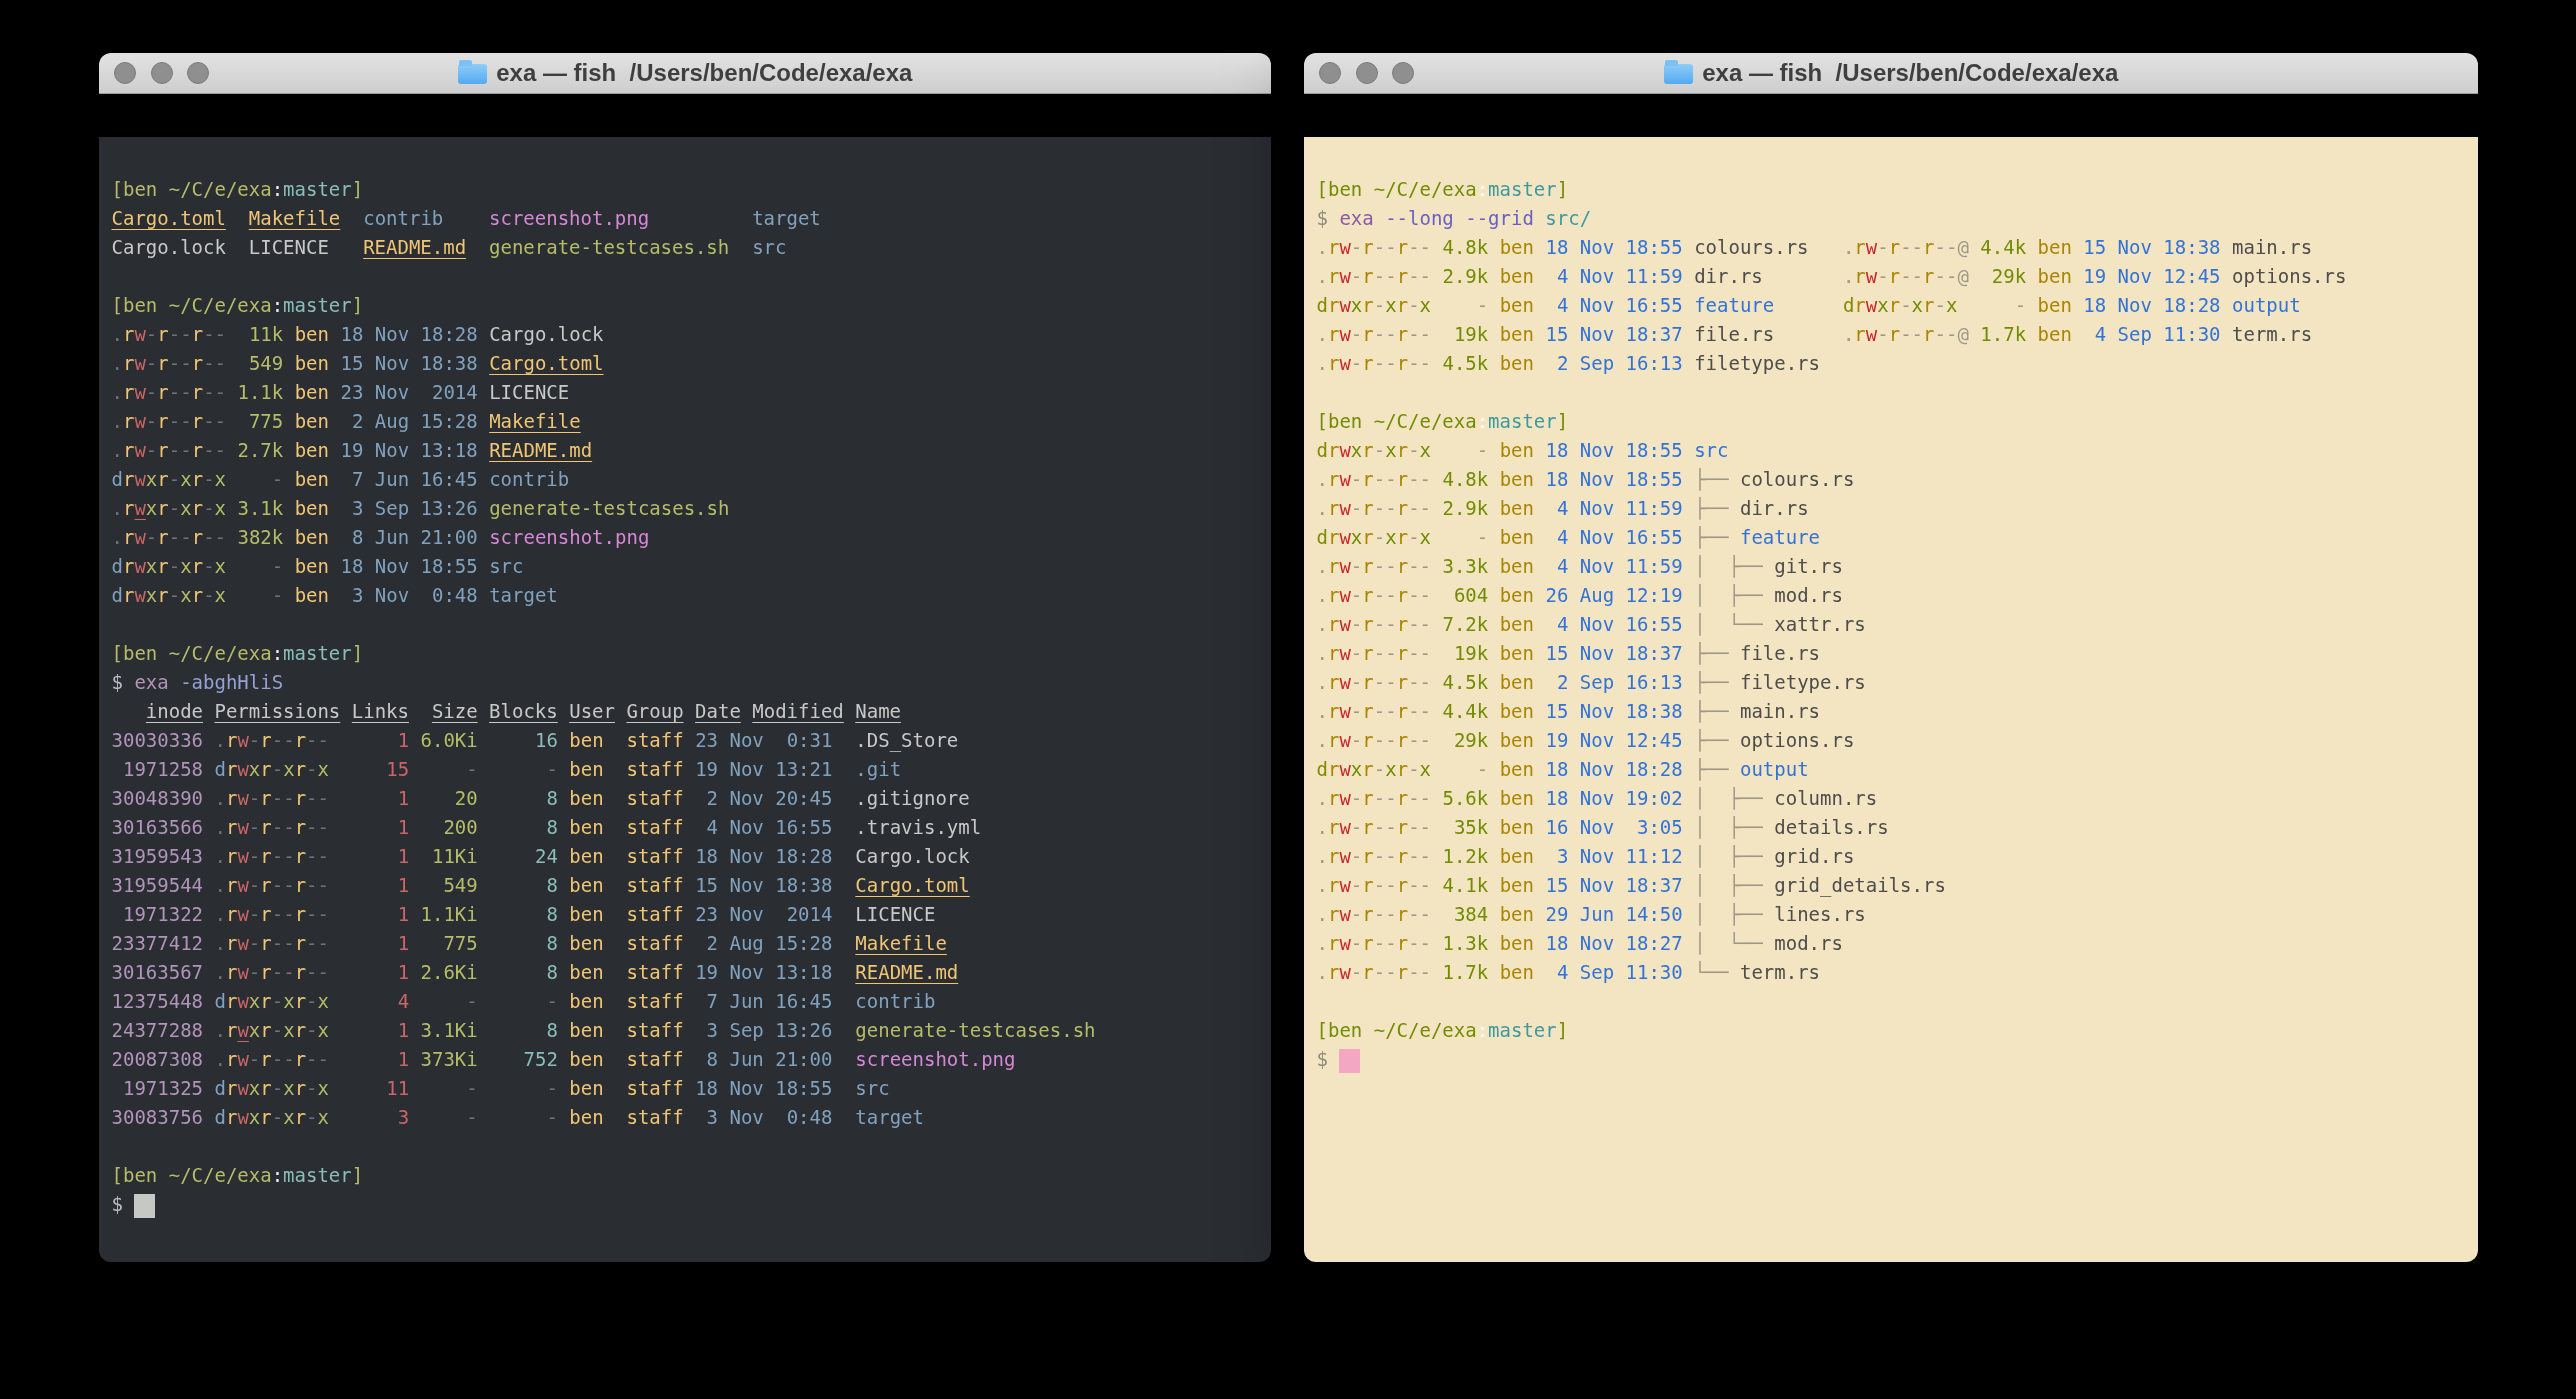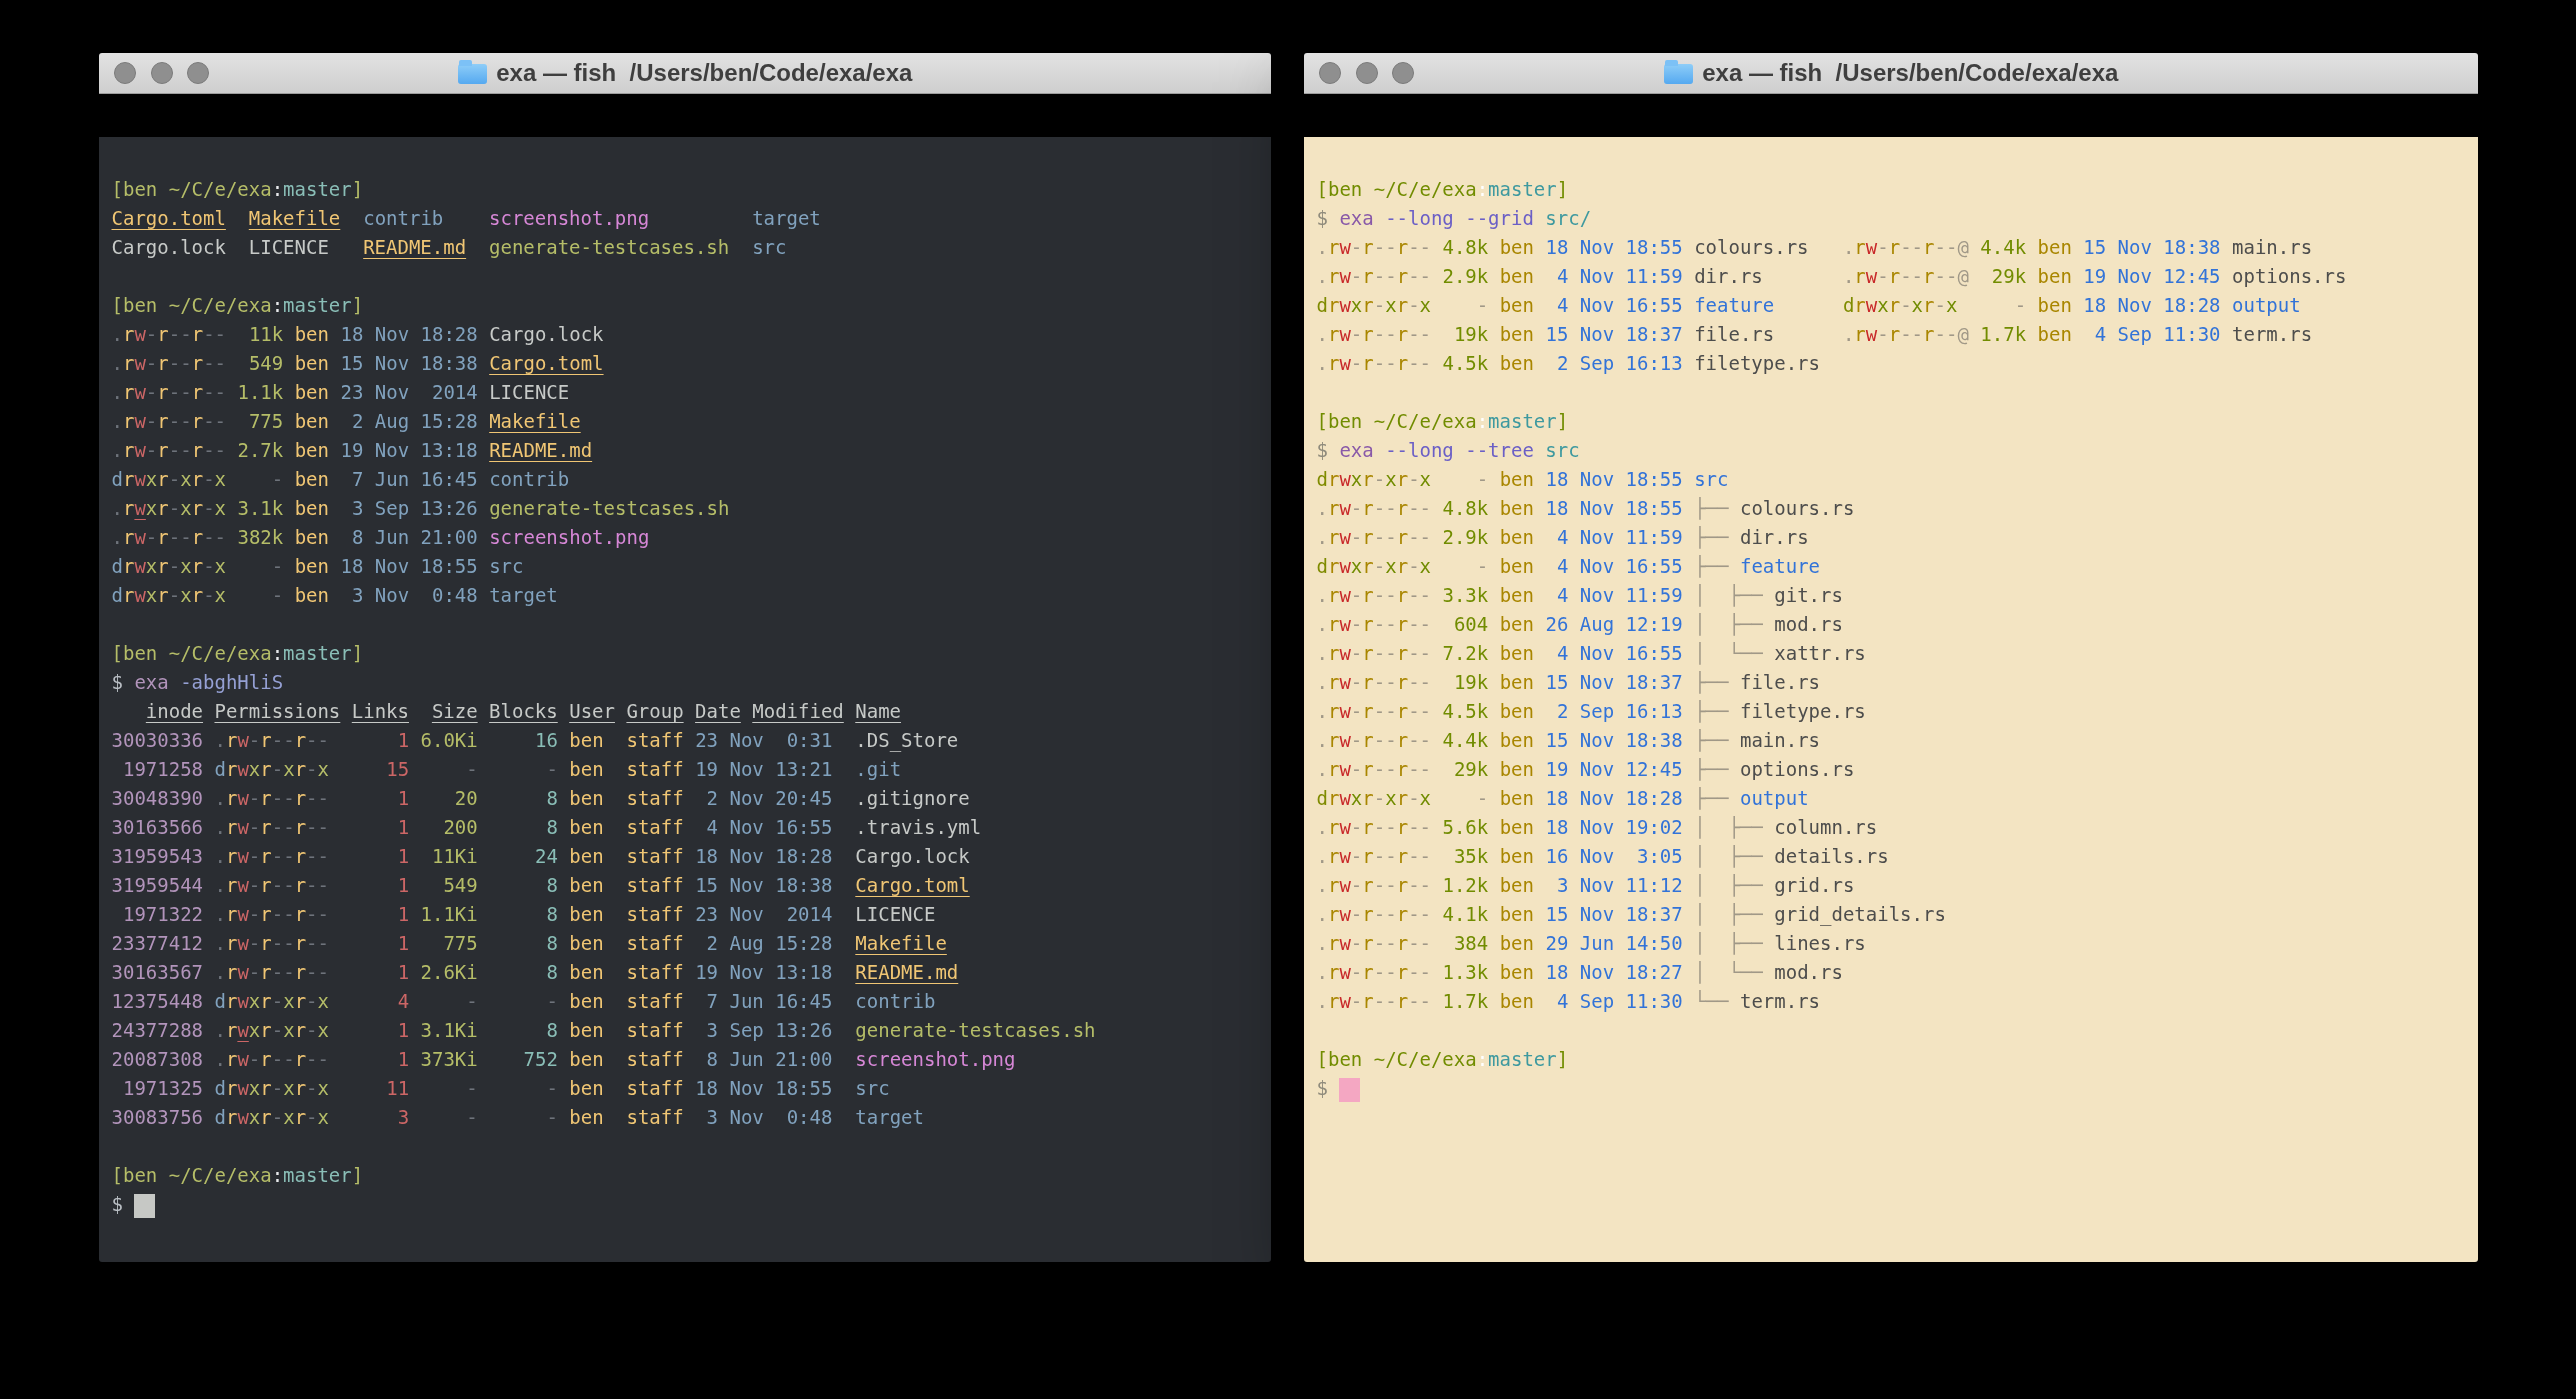--- a/index.html
+++ b/index.html
@@ -1,20 +1,20 @@
 <!DOCTYPE html>
 <html><head>
 <meta charset="utf-8">
 <style>
   html,body{margin:0;padding:0;}
   body{
     width:2576px;height:1400px;background:#000;position:relative;overflow:hidden;
     font-family:"Liberation Sans",sans-serif;
   }
-  .window{position:absolute;border-radius:3px;overflow:hidden;box-shadow:0 29px 77px rgba(0,0,0,.6);}
+  .window{position:absolute;border-radius:12px;overflow:hidden;box-shadow:0 29px 77px rgba(0,0,0,.6);}
   #win-left{left:99px;top:53px;width:1172px;height:1209px;}
   #win-right{left:1304px;top:53px;width:1174px;height:1209px;}
   .titlebar{height:40px;background:linear-gradient(#e2e2e2,#cecece);border-bottom:1px solid #9d9d9d;position:relative;}
   .lights{position:absolute;left:15.3px;top:0;height:100%;display:flex;align-items:center;gap:14.4px;}
   .light{width:22px;height:22px;border-radius:50%;background:#8f8f8f;border:1px solid #7b7b7b;box-sizing:border-box;}
   .titletext{text-align:center;line-height:40px;font-size:24px;font-weight:bold;color:#3f3f3f;white-space:pre;}
   .folder{display:inline-block;width:29px;height:20px;background:linear-gradient(#8ecdf8,#55a9f0);border-radius:2.9px;position:relative;vertical-align:-2.9px;margin-right:9.6px;}
   .folder::before{content:"";position:absolute;top:-3.8px;left:1.9px;width:12.5px;height:5.8px;background:#7cc1f6;border-radius:1.9px 1.9px 0 0;}
   .term{
     position:absolute;left:0;right:0;top:40px;bottom:0;background:var(--bg);
@@ -94,21 +94,20 @@
   <div class="term" style="--bg: #f3e4c2; --fg: #4d4d4c; --grn: #718c00; --ylw: #a98600; --red: #c82829; --blu: #3273d8; --aqu: #3e999f; --pur: #8959a8; --opt: #6b5fc6; --pnk: #d3609d; --dim: #a09887; --gry: #8f8b7c; --wht: #ffffff; --dch: #7f8b00; --cur: #f4a7c2;">
       <div class="line"><span class="c-grn">[ben ~/C/e/exa</span><span class="c-wht">:</span><span class="c-aqu">master</span><span class="c-grn">]</span></div>
       <div class="line"><span class="c-gry">$ </span><span class="c-pur">exa</span><span class="c-opt"> --long --grid</span><span class="c-aqu"> src/</span></div>
       <div class="line"><span class="c-dim">.</span><span class="c-ylw">r</span><span class="c-red">w</span><span class="c-dim">-</span><span class="c-ylw">r</span><span class="c-dim">-</span><span class="c-dim">-</span><span class="c-ylw">r</span><span class="c-dim">-</span><span class="c-dim">-</span><span class="c-grn"> 4.8k</span><span class="c-ylw"> ben</span><span class="c-blu"> 18 Nov 18:55</span><span class="c-fg"> </span><span class="c-fg">colours.rs</span><span class="c-fg">   </span><span class="c-dim">.</span><span class="c-ylw">r</span><span class="c-red">w</span><span class="c-dim">-</span><span class="c-ylw">r</span><span class="c-dim">-</span><span class="c-dim">-</span><span class="c-ylw">r</span><span class="c-dim">-</span><span class="c-dim">-</span><span class="c-dim">@</span><span class="c-grn"> 4.4k</span><span class="c-ylw"> ben</span><span class="c-blu"> 15 Nov 18:38</span><span class="c-fg"> </span><span class="c-fg">main.rs</span></div>
       <div class="line"><span class="c-dim">.</span><span class="c-ylw">r</span><span class="c-red">w</span><span class="c-dim">-</span><span class="c-ylw">r</span><span class="c-dim">-</span><span class="c-dim">-</span><span class="c-ylw">r</span><span class="c-dim">-</span><span class="c-dim">-</span><span class="c-grn"> 2.9k</span><span class="c-ylw"> ben</span><span class="c-blu">  4 Nov 11:59</span><span class="c-fg"> </span><span class="c-fg">dir.rs</span><span class="c-fg">       </span><span class="c-dim">.</span><span class="c-ylw">r</span><span class="c-red">w</span><span class="c-dim">-</span><span class="c-ylw">r</span><span class="c-dim">-</span><span class="c-dim">-</span><span class="c-ylw">r</span><span class="c-dim">-</span><span class="c-dim">-</span><span class="c-dim">@</span><span class="c-grn">  29k</span><span class="c-ylw"> ben</span><span class="c-blu"> 19 Nov 12:45</span><span class="c-fg"> </span><span class="c-fg">options.rs</span></div>
       <div class="line"><span class="c-dch">d</span><span class="c-ylw">r</span><span class="c-red">w</span><span class="c-grn">x</span><span class="c-ylw">r</span><span class="c-dim">-</span><span class="c-grn">x</span><span class="c-ylw">r</span><span class="c-dim">-</span><span class="c-grn">x</span><span class="c-dim">    -</span><span class="c-ylw"> ben</span><span class="c-blu">  4 Nov 16:55</span><span class="c-fg"> </span><span class="c-blu">feature</span><span class="c-fg">      </span><span class="c-dch">d</span><span class="c-ylw">r</span><span class="c-red">w</span><span class="c-grn">x</span><span class="c-ylw">r</span><span class="c-dim">-</span><span class="c-grn">x</span><span class="c-ylw">r</span><span class="c-dim">-</span><span class="c-grn">x</span><span class="c-fg"> </span><span class="c-dim">    -</span><span class="c-ylw"> ben</span><span class="c-blu"> 18 Nov 18:28</span><span class="c-fg"> </span><span class="c-blu">output</span></div>
       <div class="line"><span class="c-dim">.</span><span class="c-ylw">r</span><span class="c-red">w</span><span class="c-dim">-</span><span class="c-ylw">r</span><span class="c-dim">-</span><span class="c-dim">-</span><span class="c-ylw">r</span><span class="c-dim">-</span><span class="c-dim">-</span><span class="c-grn">  19k</span><span class="c-ylw"> ben</span><span class="c-blu"> 15 Nov 18:37</span><span class="c-fg"> </span><span class="c-fg">file.rs</span><span class="c-fg">      </span><span class="c-dim">.</span><span class="c-ylw">r</span><span class="c-red">w</span><span class="c-dim">-</span><span class="c-ylw">r</span><span class="c-dim">-</span><span class="c-dim">-</span><span class="c-ylw">r</span><span class="c-dim">-</span><span class="c-dim">-</span><span class="c-dim">@</span><span class="c-grn"> 1.7k</span><span class="c-ylw"> ben</span><span class="c-blu">  4 Sep 11:30</span><span class="c-fg"> </span><span class="c-fg">term.rs</span></div>
       <div class="line"><span class="c-dim">.</span><span class="c-ylw">r</span><span class="c-red">w</span><span class="c-dim">-</span><span class="c-ylw">r</span><span class="c-dim">-</span><span class="c-dim">-</span><span class="c-ylw">r</span><span class="c-dim">-</span><span class="c-dim">-</span><span class="c-grn"> 4.5k</span><span class="c-ylw"> ben</span><span class="c-blu">  2 Sep 16:13</span><span class="c-fg"> </span><span class="c-fg">filetype.rs</span></div>
       <div class="line">&nbsp;</div>
       <div class="line"><span class="c-grn">[ben ~/C/e/exa</span><span class="c-wht">:</span><span class="c-aqu">master</span><span class="c-grn">]</span></div>
-      <div class="line"><span class="c-gry">$ </span><span class="c-pur">exa</span><span class="c-opt"> --long --tree</span><span class="c-aqu"> src</span></div>
       <div class="line"><span class="c-dch">d</span><span class="c-ylw">r</span><span class="c-red">w</span><span class="c-grn">x</span><span class="c-ylw">r</span><span class="c-dim">-</span><span class="c-grn">x</span><span class="c-ylw">r</span><span class="c-dim">-</span><span class="c-grn">x</span><span class="c-dim">    -</span><span class="c-ylw"> ben</span><span class="c-blu"> 18 Nov 18:55</span><span class="c-fg"> </span><span class="c-blu">src</span></div>
       <div class="line"><span class="c-dim">.</span><span class="c-ylw">r</span><span class="c-red">w</span><span class="c-dim">-</span><span class="c-ylw">r</span><span class="c-dim">-</span><span class="c-dim">-</span><span class="c-ylw">r</span><span class="c-dim">-</span><span class="c-dim">-</span><span class="c-grn"> 4.8k</span><span class="c-ylw"> ben</span><span class="c-blu"> 18 Nov 18:55</span><span class="c-fg"> </span><span class="c-dim">├── </span><span class="c-fg">colours.rs</span></div>
       <div class="line"><span class="c-dim">.</span><span class="c-ylw">r</span><span class="c-red">w</span><span class="c-dim">-</span><span class="c-ylw">r</span><span class="c-dim">-</span><span class="c-dim">-</span><span class="c-ylw">r</span><span class="c-dim">-</span><span class="c-dim">-</span><span class="c-grn"> 2.9k</span><span class="c-ylw"> ben</span><span class="c-blu">  4 Nov 11:59</span><span class="c-fg"> </span><span class="c-dim">├── </span><span class="c-fg">dir.rs</span></div>
       <div class="line"><span class="c-dch">d</span><span class="c-ylw">r</span><span class="c-red">w</span><span class="c-grn">x</span><span class="c-ylw">r</span><span class="c-dim">-</span><span class="c-grn">x</span><span class="c-ylw">r</span><span class="c-dim">-</span><span class="c-grn">x</span><span class="c-dim">    -</span><span class="c-ylw"> ben</span><span class="c-blu">  4 Nov 16:55</span><span class="c-fg"> </span><span class="c-dim">├── </span><span class="c-blu">feature</span></div>
       <div class="line"><span class="c-dim">.</span><span class="c-ylw">r</span><span class="c-red">w</span><span class="c-dim">-</span><span class="c-ylw">r</span><span class="c-dim">-</span><span class="c-dim">-</span><span class="c-ylw">r</span><span class="c-dim">-</span><span class="c-dim">-</span><span class="c-grn"> 3.3k</span><span class="c-ylw"> ben</span><span class="c-blu">  4 Nov 11:59</span><span class="c-fg"> </span><span class="c-dim">│  ├── </span><span class="c-fg">git.rs</span></div>
       <div class="line"><span class="c-dim">.</span><span class="c-ylw">r</span><span class="c-red">w</span><span class="c-dim">-</span><span class="c-ylw">r</span><span class="c-dim">-</span><span class="c-dim">-</span><span class="c-ylw">r</span><span class="c-dim">-</span><span class="c-dim">-</span><span class="c-grn">  604</span><span class="c-ylw"> ben</span><span class="c-blu"> 26 Aug 12:19</span><span class="c-fg"> </span><span class="c-dim">│  ├── </span><span class="c-fg">mod.rs</span></div>
       <div class="line"><span class="c-dim">.</span><span class="c-ylw">r</span><span class="c-red">w</span><span class="c-dim">-</span><span class="c-ylw">r</span><span class="c-dim">-</span><span class="c-dim">-</span><span class="c-ylw">r</span><span class="c-dim">-</span><span class="c-dim">-</span><span class="c-grn"> 7.2k</span><span class="c-ylw"> ben</span><span class="c-blu">  4 Nov 16:55</span><span class="c-fg"> </span><span class="c-dim">│  └── </span><span class="c-fg">xattr.rs</span></div>
       <div class="line"><span class="c-dim">.</span><span class="c-ylw">r</span><span class="c-red">w</span><span class="c-dim">-</span><span class="c-ylw">r</span><span class="c-dim">-</span><span class="c-dim">-</span><span class="c-ylw">r</span><span class="c-dim">-</span><span class="c-dim">-</span><span class="c-grn">  19k</span><span class="c-ylw"> ben</span><span class="c-blu"> 15 Nov 18:37</span><span class="c-fg"> </span><span class="c-dim">├── </span><span class="c-fg">file.rs</span></div>
       <div class="line"><span class="c-dim">.</span><span class="c-ylw">r</span><span class="c-red">w</span><span class="c-dim">-</span><span class="c-ylw">r</span><span class="c-dim">-</span><span class="c-dim">-</span><span class="c-ylw">r</span><span class="c-dim">-</span><span class="c-dim">-</span><span class="c-grn"> 4.5k</span><span class="c-ylw"> ben</span><span class="c-blu">  2 Sep 16:13</span><span class="c-fg"> </span><span class="c-dim">├── </span><span class="c-fg">filetype.rs</span></div>
       <div class="line"><span class="c-dim">.</span><span class="c-ylw">r</span><span class="c-red">w</span><span class="c-dim">-</span><span class="c-ylw">r</span><span class="c-dim">-</span><span class="c-dim">-</span><span class="c-ylw">r</span><span class="c-dim">-</span><span class="c-dim">-</span><span class="c-grn"> 4.4k</span><span class="c-ylw"> ben</span><span class="c-blu"> 15 Nov 18:38</span><span class="c-fg"> </span><span class="c-dim">├── </span><span class="c-fg">main.rs</span></div>

